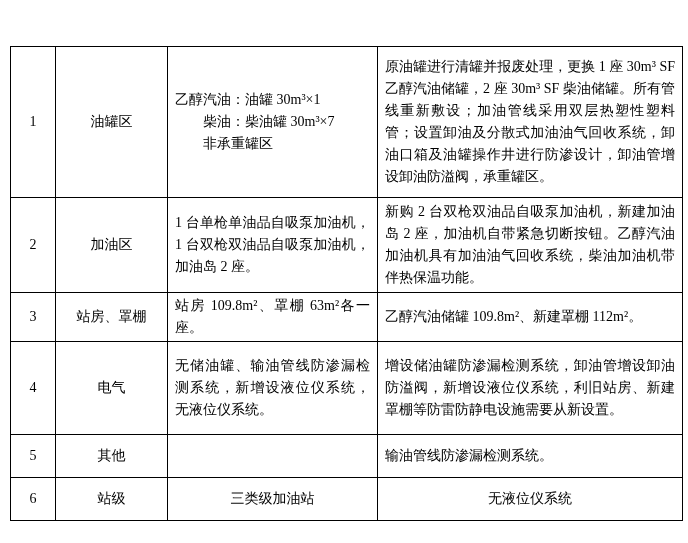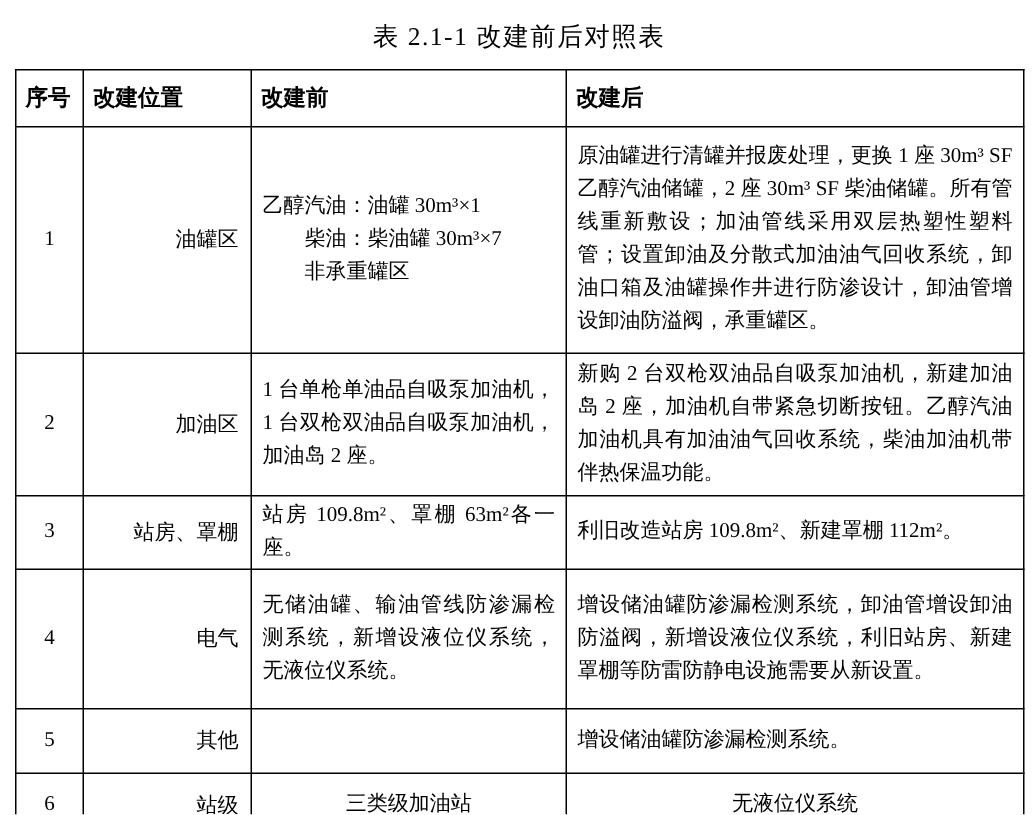--- a/index.html
+++ b/index.html
@@ -44,53 +44,46 @@
     font-size:15px;
   }
   tr.h-head{height:38px;}
   tr.h-r1{height:151px;}
   tr.h-r2{height:95px;}
   tr.h-r3{height:45px;}
   tr.h-r4{height:93px;}
   tr.h-r5{height:35px;}
   tr.h-r6{height:36px;}
   td.no{text-align:center;padding:0 2px;}
-  td.loc{text-align:right;padding:12px 8px;}
+  td.loc{text-align:center;padding:12px 8px;}
   td.txt{
     text-align:justify;
     padding:2px 7px;
     line-height:22px;
   }
   td.pre{
     white-space:pre-line;
     text-align:left;
   }
   td.ctr{text-align:center;}
 </style>
 </head>
 <body>
 
 <div class="page">
 
-  <div class="doc-title">表 2.1-1 改建前后对照表</div>
 
   <table class="cmp">
     <colgroup>
       <col class="c-no">
         <col class="c-loc">
         <col class="c-before">
         <col class="c-after">
     </colgroup>
     <tbody>
-      <tr class="h-head">
-        <th>序号</th>
-        <th>改建位置</th>
-        <th>改建前</th>
-        <th>改建后</th>
-      </tr>
 
       <tr class="h-r1">
         <td class="no">1</td>
         <td class="loc">油罐区</td>
         <td class="txt pre">乙醇汽油：油罐 30m³×1
 　　柴油：柴油罐 30m³×7
 　　非承重罐区</td>
         <td class="txt">原油罐进行清罐并报废处理，更换 1 座 30m³ SF 乙醇汽油储罐，2 座 30m³ SF 柴油储罐。所有管线重新敷设；加油管线采用双层热塑性塑料管；设置卸油及分散式加油油气回收系统，卸油口箱及油罐操作井进行防渗设计，卸油管增设卸油防溢阀，承重罐区。</td>
       </tr>
 
@@ -98,35 +91,35 @@
         <td class="no">2</td>
         <td class="loc">加油区</td>
         <td class="txt">1 台单枪单油品自吸泵加油机，1 台双枪双油品自吸泵加油机，加油岛 2 座。</td>
         <td class="txt">新购 2 台双枪双油品自吸泵加油机，新建加油岛 2 座，加油机自带紧急切断按钮。乙醇汽油加油机具有加油油气回收系统，柴油加油机带伴热保温功能。</td>
       </tr>
 
       <tr class="h-r3">
         <td class="no">3</td>
         <td class="loc">站房、罩棚</td>
         <td class="txt">站房 109.8m²、罩棚 63m²各一座。</td>
-        <td class="txt">利旧改造站房 109.8m²、新建罩棚 112m²。</td>
+        <td class="txt">乙醇汽油储罐 109.8m²、新建罩棚 112m²。</td>
       </tr>
 
       <tr class="h-r4">
         <td class="no">4</td>
         <td class="loc">电气</td>
         <td class="txt">无储油罐、输油管线防渗漏检测系统，新增设液位仪系统，无液位仪系统。</td>
         <td class="txt">增设储油罐防渗漏检测系统，卸油管增设卸油防溢阀，新增设液位仪系统，利旧站房、新建罩棚等防雷防静电设施需要从新设置。</td>
       </tr>
 
       <tr class="h-r5">
         <td class="no">5</td>
         <td class="loc">其他</td>
         <td class="txt"></td>
-        <td class="txt">增设储油罐防渗漏检测系统。</td>
+        <td class="txt">输油管线防渗漏检测系统。</td>
       </tr>
 
       <tr class="h-r6">
         <td class="no">6</td>
         <td class="loc">站级</td>
         <td class="txt ctr">三类级加油站</td>
         <td class="txt ctr">无液位仪系统</td>
       </tr>
     </tbody>
   </table>

